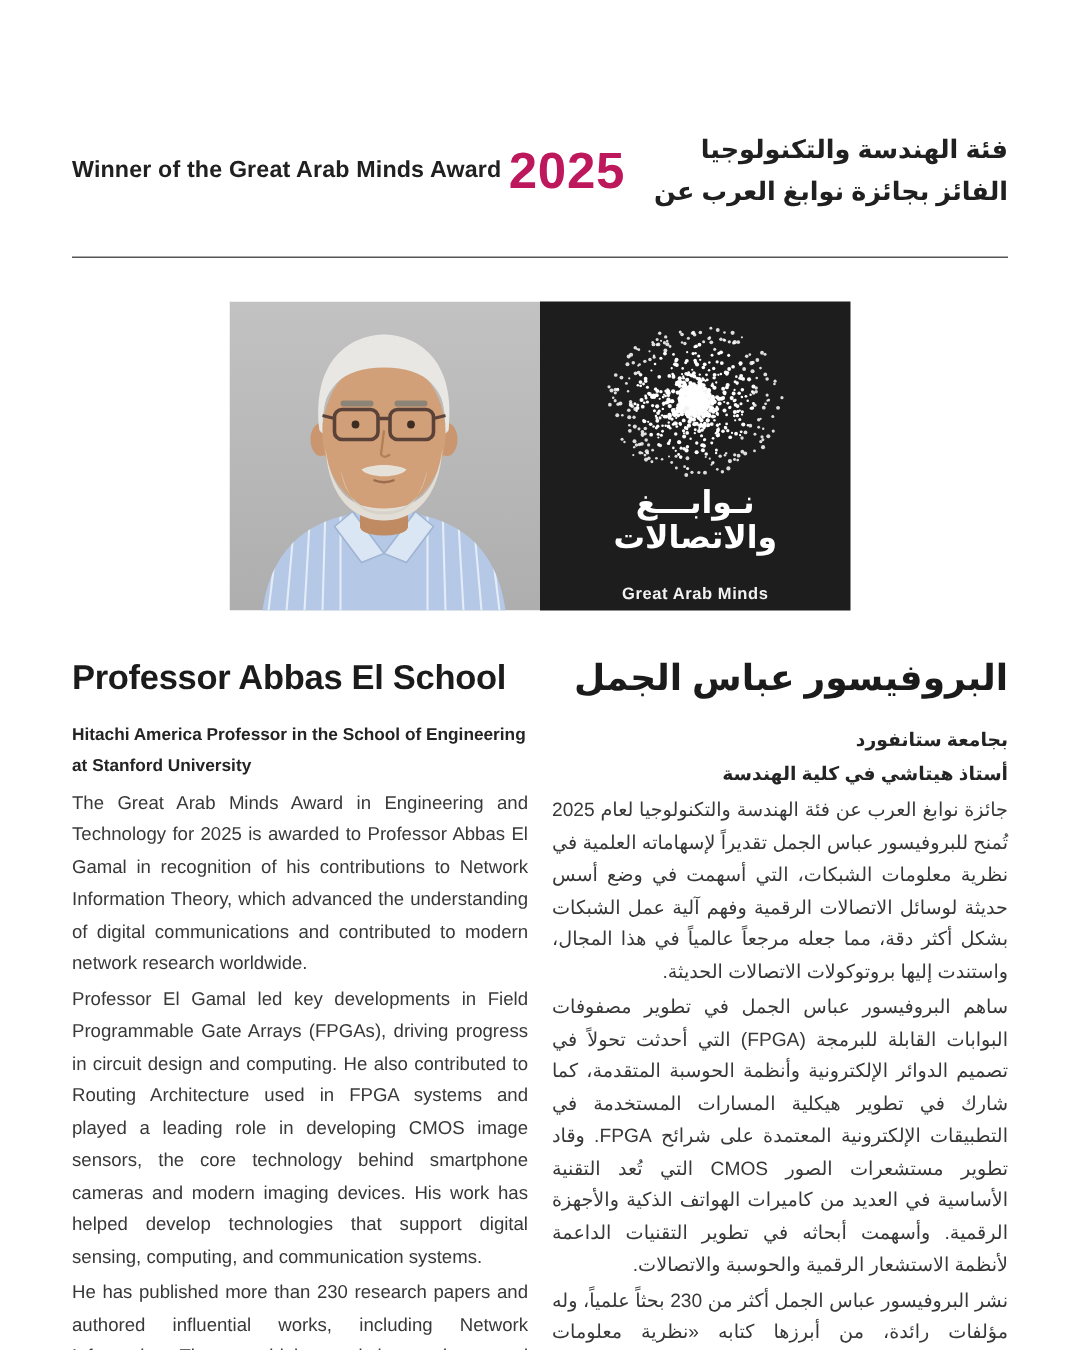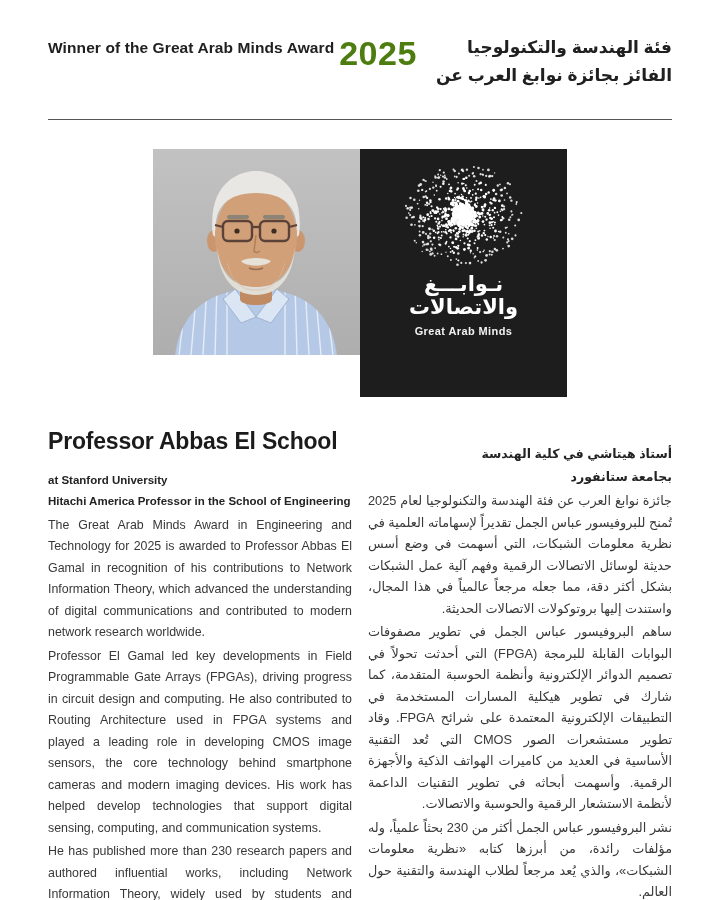--- a/index.html
+++ b/index.html
@@ -6,60 +6,60 @@
   html, body { background: #ffffff; }
   body {
     width: 720px; height: 900px; overflow: hidden;
     font-family: "Liberation Sans", "DejaVu Sans", sans-serif;
     color: #1f1f1f;
   }
   .page { width: 720px; height: 900px; position: relative; background: #fff; }
 
   
   .header {
-    display: flex; justify-content: space-between; align-items: flex-start;
-    margin: 34px 48px 0 48px;
+    display: flex; justify-content: space-between; align-items: center;
+    margin: 86px 48px 0 48px;
   }
   .header-en {
     width: 292px; font-weight: 700; font-size: 15.5px; line-height: 1.75;
     color: #202020; letter-spacing: 0.1px;
   }
   .header-year {
-    font-size: 34px; font-weight: 700; color: #4d7c0f; letter-spacing: 0.5px;
+    font-size: 34px; font-weight: 700; color: #be185d; letter-spacing: 0.5px;
     margin-left: -6px;
   }
   .header-ar {
     width: 250px; text-align: right; direction: rtl;
     font-weight: 700; font-size: 17px; line-height: 1.65; color: #202020;
   }
 
   .rule {
     border: none; border-top: 1.6px solid #565656;
     margin: 29px 48px 0 48px;
   }
 
   
   .hero {
     display: flex; justify-content: center; margin-top: 29px;
   }
   .photo { width: 207px; height: 206px; display: block; }
   .logobox {
-    width: 207px; height: 248px; background: #1d1d1d;
+    width: 207px; height: 206px; background: #1d1d1d;
     display: flex; flex-direction: column; align-items: center;
     position: relative;
   }
   .dots { width: 207px; height: 126px; display: block; }
   .logo-ar {
     direction: rtl; text-align: center; color: #ffffff;
     font-size: 21px; font-weight: 700; line-height: 1.08; margin-top: -2px;
     letter-spacing: 0;
   }
   .logo-en {
     color: #f2f2f2; font-size: 11px; font-weight: 700;
-    letter-spacing: 0.4px; margin-top: 7px;
+    letter-spacing: 0.4px; margin-top: 20px;
   }
 
   
   .columns {
     display: flex; justify-content: space-between;
     margin: 31px 48px 0 48px;
   }
   .col { width: 304px; }
   .col-en h1 {
     font-size: 23px; font-weight: 700; color: #1b1b1b; letter-spacing: -0.2px;
@@ -996,32 +996,33 @@
       </div>
       <div class="logo-en">Great Arab Minds</div>
     </div>
   </div>
 
   <div class="columns">
 
     <div class="col col-en">
       <h1>Professor Abbas El School</h1>
       <div class="sub">
+        <div>Hitachi America Professor in the School of Engineering</div>
         <div>at Stanford University</div>
-        <div>Hitachi America Professor in the School of Engineering</div>
       </div>
       <p>The Great Arab Minds Award in Engineering and Technology for 2025 is awarded to Professor Abbas El Gamal in recognition of his contributions to Network Information Theory, which advanced the understanding of digital communications and contributed to modern network research worldwide.</p>
       <p>Professor El Gamal led key developments in Field Programmable Gate Arrays (FPGAs), driving progress in circuit design and computing. He also contributed to Routing Architecture used in FPGA systems and played a leading role in developing CMOS image sensors, the core technology behind smartphone cameras and modern imaging devices. His work has helped develop technologies that support digital sensing, computing, and communication systems.</p>
       <p>He has published more than 230 research papers and authored influential works, including Network Information Theory, widely used by students and researchers globally.</p>
     </div>
 
     <div class="col col-ar" dir="rtl">
+      <h1>البروفيسور عباس الجمل</h1>
       <div class="sub">
+        <div>بجامعة ستانفورد</div>
         <div>أستاذ هيتاشي في كلية الهندسة</div>
-        <div>بجامعة ستانفورد</div>
       </div>
       <p>جائزة نوابغ العرب عن فئة الهندسة والتكنولوجيا لعام 2025 تُمنح للبروفيسور عباس الجمل تقديراً لإسهاماته العلمية في نظرية معلومات الشبكات، التي أسهمت في وضع أسس حديثة لوسائل الاتصالات الرقمية وفهم آلية عمل الشبكات بشكل أكثر دقة، مما جعله مرجعاً عالمياً في هذا المجال، واستندت إليها بروتوكولات الاتصالات الحديثة.</p>
       <p>ساهم البروفيسور عباس الجمل في تطوير مصفوفات البوابات القابلة للبرمجة (FPGA) التي أحدثت تحولاً في تصميم الدوائر الإلكترونية وأنظمة الحوسبة المتقدمة، كما شارك في تطوير هيكلية المسارات المستخدمة في التطبيقات الإلكترونية المعتمدة على شرائح FPGA. وقاد تطوير مستشعرات الصور CMOS التي تُعد التقنية الأساسية في العديد من كاميرات الهواتف الذكية والأجهزة الرقمية. وأسهمت أبحاثه في تطوير التقنيات الداعمة لأنظمة الاستشعار الرقمية والحوسبة والاتصالات.</p>
       <p>نشر البروفيسور عباس الجمل أكثر من 230 بحثاً علمياً، وله مؤلفات رائدة، من أبرزها كتابه «نظرية معلومات الشبكات»، والذي يُعد مرجعاً لطلاب الهندسة والتقنية حول العالم.</p>
     </div>
 
   </div>
 </div>
 
 </body></html>

